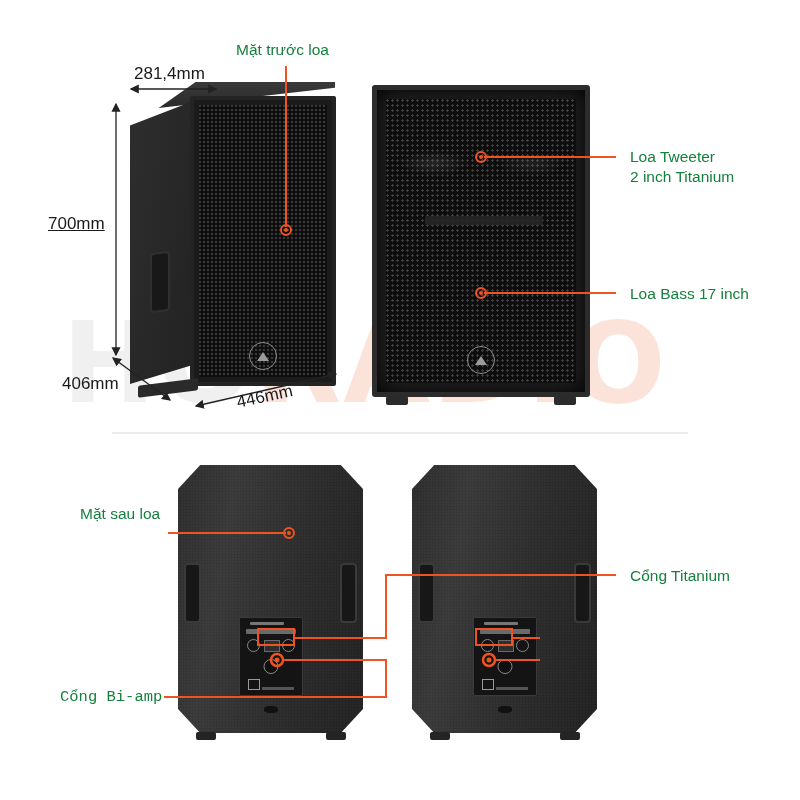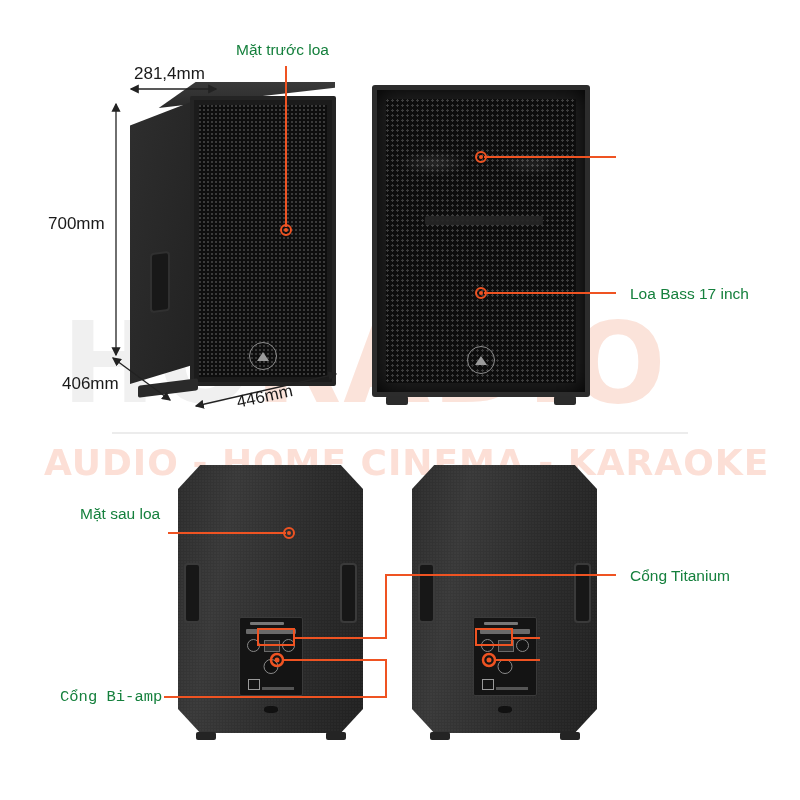--- a/index.html
+++ b/index.html
@@ -190,21 +190,20 @@
   .callout.two{line-height:20px;}
 </style>
 </head>
 <body>
 
 <div class="stage">
 
   <div class="wm wm-main">
     <span class="w-grey">HO</span><span>RADIO</span>
   </div>
-  <div class="wm wm-sub">AUDIO - HOME CINEMA - KARAOKE</div>
 
   <div class="spk spk-iso">
     <div class="iso-top"></div>
     <div class="iso-side">
       <div class="iso-handle"></div>
     </div>
     <div class="iso-front">
       <div class="grille"></div>
       <div class="brand" style="bottom:12px;"></div>
     </div>
@@ -336,26 +335,30 @@
       <circle cx="277" cy="660" r="2.5" fill="#ef5322"></circle>
       <circle cx="489" cy="660" r="6" fill="none" stroke="#ef5322" stroke-width="2.5"></circle>
       <circle cx="489" cy="660" r="2.5" fill="#ef5322"></circle>
 
       <polyline points="495,660 540,660" fill="none" stroke="#ef5322" stroke-width="2"></polyline>
       <polyline points="283,660 386,660 386,697 164,697" fill="none" stroke="#ef5322" stroke-width="2"></polyline>
     </g>
   </svg>
 
   <div class="dim-label" style="left:134px;top:64px;">281,4mm</div>
-  <div class="dim-label" style="left:48px;top:214px;">700mm</div>
+  <div class="dim-label" style="left:48px;top:214px;text-decoration:underline;">700mm</div>
   <div class="dim-label" style="left:62px;top:374px;">406mm</div>
   <div class="dim-label rot" style="left:235px;top:393px;transform:rotate(-12deg);">446mm</div>
 
   <div class="callout" style="left:236px;top:40px;">Mặt trước loa</div>
 
+  <div class="callout two" style="left:630px;top:147px;">
+    <div>Loa Tweeter</div>
+    <div>2 inch Titanium</div>
+  </div>
 
   <div class="callout" style="left:630px;top:284px;">Loa Bass 17 inch</div>
 
   <div class="callout" style="left:72px;top:504px;margin-left:8px;">Mặt sau loa</div>
 
   <div class="callout" style="left:630px;top:566px;">Cổng Titanium</div>
 
   <div class="callout" style="left:60px;top:688px;font-family:Liberation Mono, monospace;">Cổng Bi-amp</div>
 
 </div>

